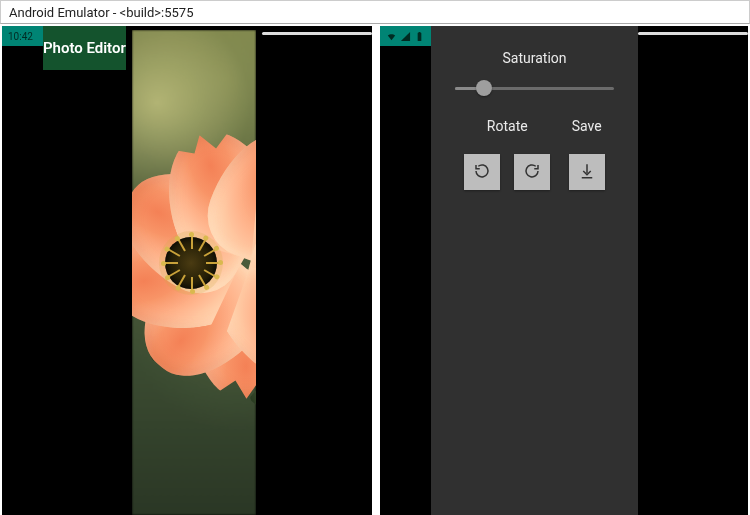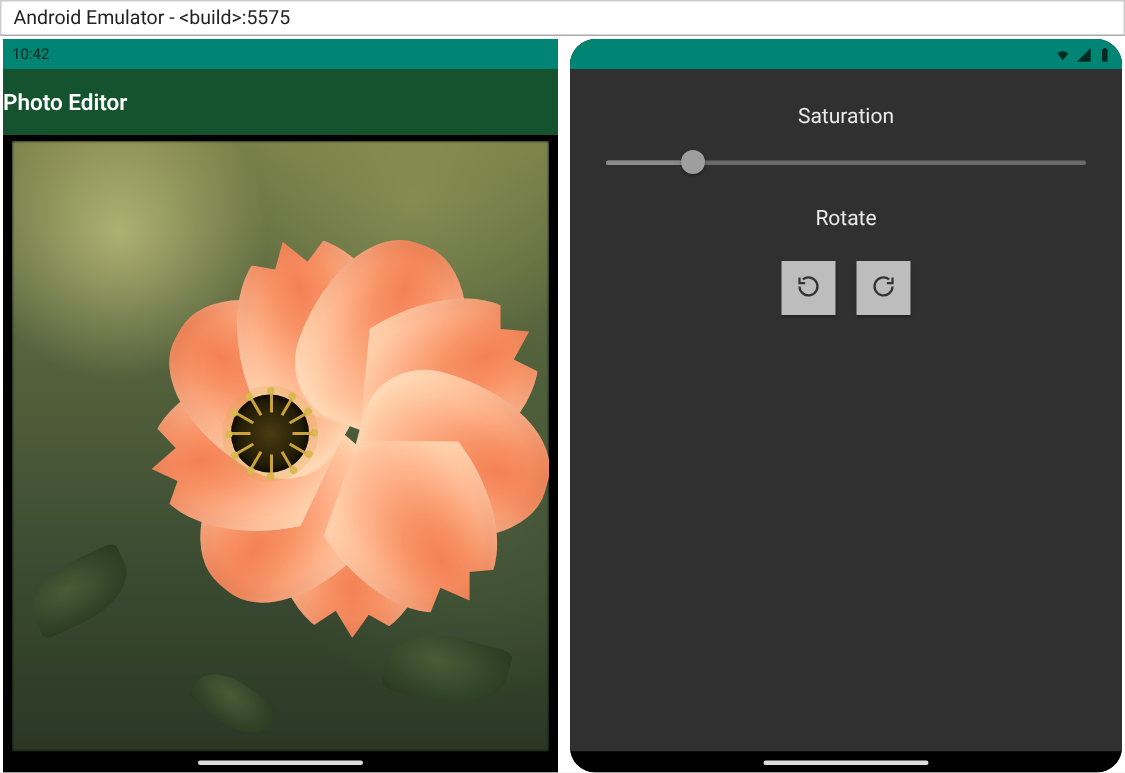--- a/index.html
+++ b/index.html
@@ -24,25 +24,25 @@
     .emulator {
       display: flex;
       gap: 8px;
       background: #fff;
       padding: 2px 2px 0 2px;
       height: 491px;
     }
     .device-pane {
       background: #000;
       display: flex;
-      flex-direction: column;
+      flex-direction: row;
       overflow: hidden;
     }
     .left-pane { width: 370px; }
-    .right-pane { width: 368px; border-radius: 17px; }
+    .right-pane { width: 368px; }
     .status-bar {
       height: 20px;
       background: #008474;
       display: flex;
       align-items: center;
       justify-content: space-between;
       padding: 0 6px;
       font-size: 10px;
       color: #002b22;
     }
@@ -325,19 +325,33 @@
             <button class="icon-btn">
               <span>
                 <svg viewBox="0 0 24 24" fill="none" stroke="#333" stroke-width="2">
                   <path d="M20 12a8 8 0 1 1-3-6.3"></path>
                     <path d="M20 4v5h-5"></path>
                 </svg>
               </span>
             </button>
           </div>
         </div>
+        <div class="action-col">
+          <div class="ctrl-label">Save</div>
+          <div class="btn-row">
+            <button class="icon-btn">
+              <span>
+                <svg viewBox="0 0 24 24" fill="none" stroke="#333" stroke-width="2">
+                  <path d="M12 3v12"></path>
+                    <path d="M7 12l5 5 5-5"></path>
+                    <path d="M5 21h14"></path>
+                </svg>
+              </span>
+            </button>
+          </div>
+        </div>
       </div>
 
     </div>
     <div class="nav-home-indicator"></div>
   </div>
 
 </div>
 
 </body></html>

